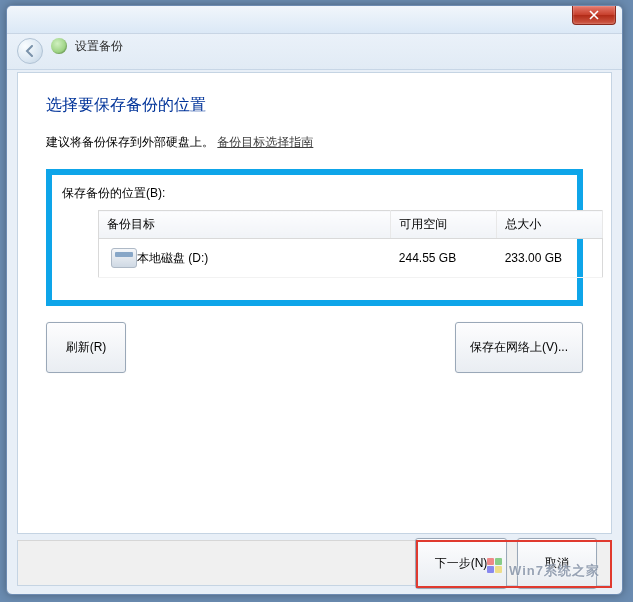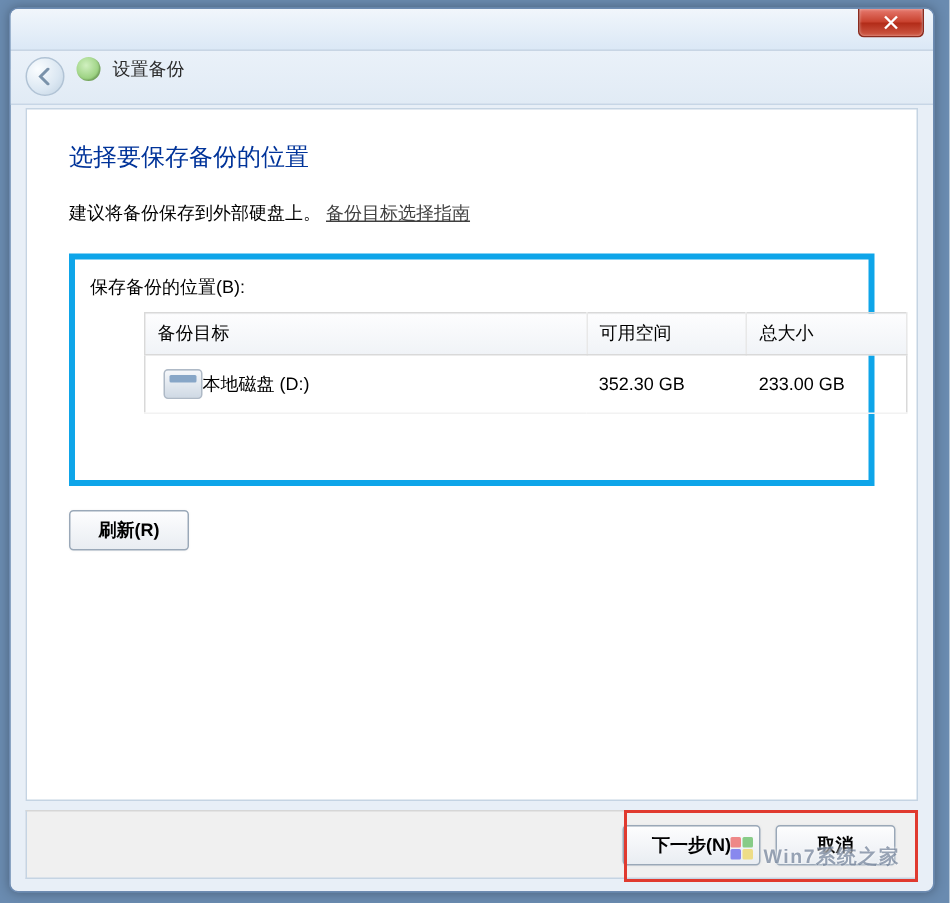--- a/index.html
+++ b/index.html
@@ -68,22 +68,22 @@
     left: 10px; right: 10px; top: 66px; bottom: 60px;
     background: #ffffff;
     border: 1px solid #c5d4e3;
     padding: 22px 28px;
     overflow: hidden;
   }
   .page-title { color: #003399; font-size: 16px; margin-bottom: 18px; }
   .advice { margin-bottom: 18px; }
   .advice a { color: #404040; text-decoration: underline; }
   .red-frame {
-    border: 4px solid #0ea5e9;
-    padding: 10px 10px 44px 10px;
+    border: 6px solid #0ea5e9;
+    padding: 10px 10px 22px 10px;
     margin-bottom: 16px;
   }
   .loc-label { margin-bottom: 8px; }
   .grid {
     width: 100%;
     border: 1px solid #d9d9d9;
     border-collapse: collapse;
     margin-left: 36px;
   }
   .grid th {
@@ -112,28 +112,27 @@
     left: 3px; right: 3px; top: 3px; height: 5px;
     background: #87a6c7;
     border-radius: 1px;
   }
   .action-row {
     display: flex; justify-content: space-between;
     margin-top: 4px;
   }
   .winbtn {
     min-width: 80px;
-    padding: 4px 14px;
+    padding: 16px 14px;
     background: linear-gradient(#fdfdfe, #e9edf2);
     border: 1px solid #9aa8b8;
     border-radius: 3px;
     font-family: inherit;
     font-size: 12px;
     box-shadow: 0 0 2px rgba(0,0,0,.05);
-    font-weight: bold;
   }
   .bottom-bar {
     position: absolute;
     left: 10px; right: 10px; bottom: 8px;
     height: 46px;
     background: #f0f0f0;
     border: 1px solid #c5d4e3;
     border-top: 1px solid #d6d6d6;
     display: flex; justify-content: flex-end; align-items: center;
     gap: 10px; padding: 0 14px;
@@ -208,29 +207,30 @@
           </tr>
         </thead>
         <tbody>
           <tr>
             <td>
                 <div class="drive-cell">
                   <span class="drive-icon"></span>
                   <span>本地磁盘 (D:)</span>
                 </div>
               </td>
-            <td>352.30 GB</td>
+            <td>244.55 GB</td>
             <td>233.00 GB</td>
           </tr>
         </tbody>
       </table>
     </div>
 
     <div class="action-row">
       <button class="winbtn">刷新(R)</button>
+      <button class="winbtn">保存在网络上(V)...</button>
     </div>
   </div>
 
   <div class="bottom-bar">
     <button class="winbtn" style="min-width:92px">下一步(N)</button>
     <button class="winbtn">取消</button>
   </div>
 
   <div class="red-frame-bottom"></div>
 

